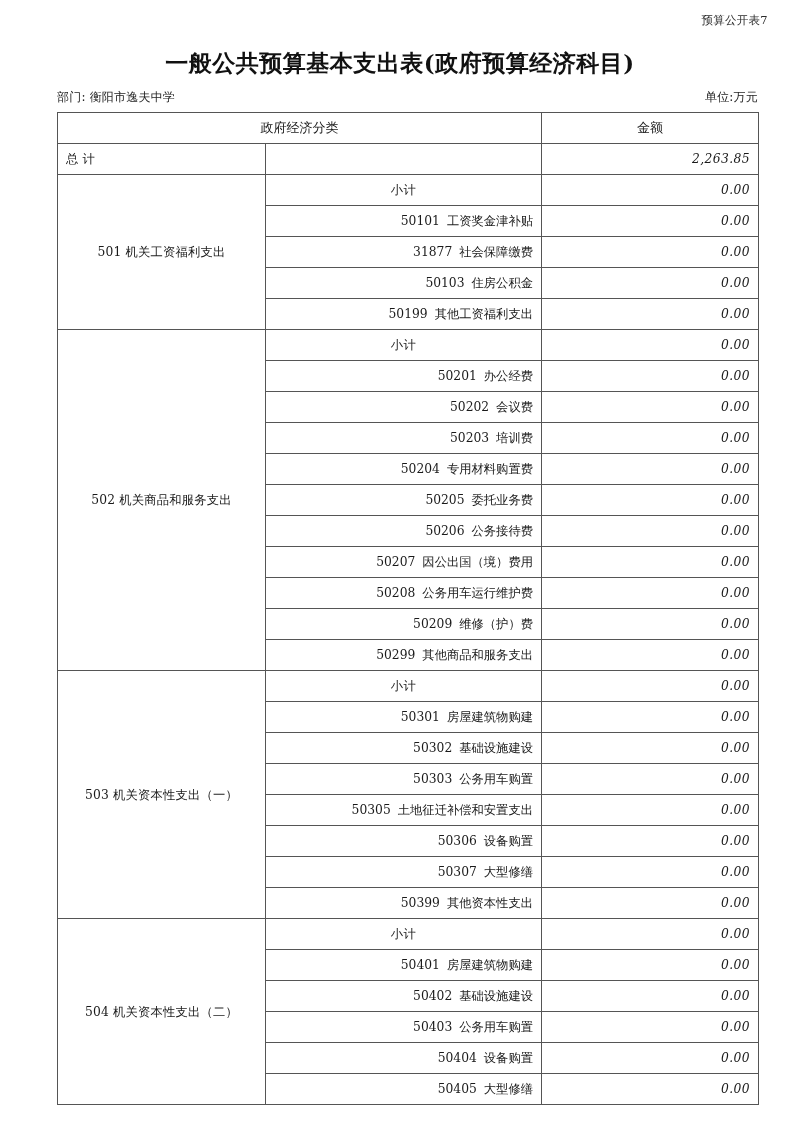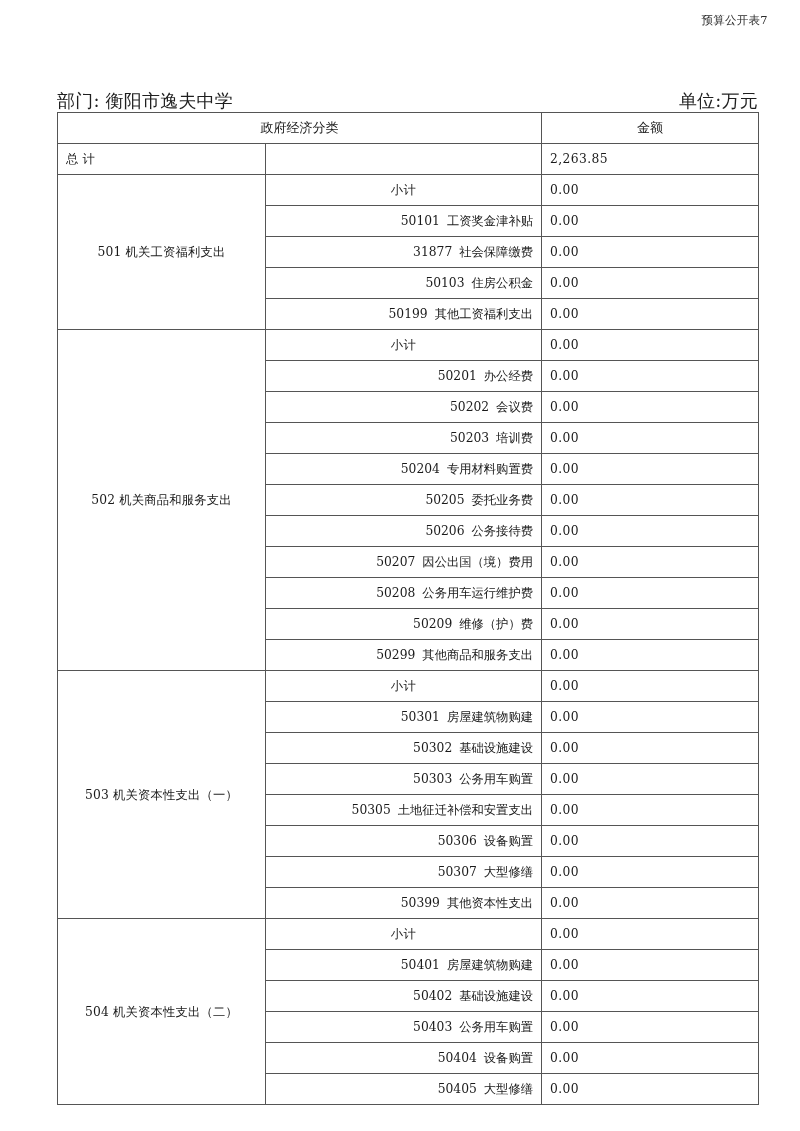--- a/index.html
+++ b/index.html
@@ -50,21 +50,21 @@
 
   
   .meta-row {
     position: absolute;
     top: 89px;
     left: 57px;
     width: 701px;
     display: flex;
     justify-content: space-between;
     align-items: baseline;
-    font-size: 18px;
+    font-size: 12px;
     color: #1f1f1f;
     white-space: nowrap;
   }
   .meta-dept { letter-spacing: 0.2px; }
   .meta-unit { letter-spacing: 0.2px; }
 
   
   .tbl-wrap {
     position: absolute;
     top: 112px;
@@ -98,21 +98,21 @@
   col.c-amount { width: 217px; }
 
   .th-main {
     text-align: center;
     font-size: 13px;
     height: 36px;
     line-height: 36px;
     margin-top: 9px;
   }
   .cell-left   { text-align: left; }
-  .cell-right  { padding-right: 10px; }
+  .cell-right  { text-align: right; padding-right: 10px; font-style: italic; }
 
   .cat-cell {
     text-align: center;
     vertical-align: middle;
     letter-spacing: 0.2px;
   }
   .total-label {
     text-align: left;
     letter-spacing: 0.2px;
   }
@@ -129,20 +129,21 @@
     letter-spacing: 0.4px;
   }
 </style>
 </head>
 <body>
 
 <div class="page">
 
   <div class="page-marker">预算公开表7</div>
 
+  <div class="doc-title">一般公共预算基本支出表(政府预算经济科目)</div>
 
   <div class="meta-row">
     <span class="meta-dept">部门: 衡阳市逸夫中学</span>
     <span class="meta-unit">单位:万元</span>
   </div>
 
   <div class="tbl-wrap">
     <table class="budget">
       <colgroup>
         <col class="c-cat">

